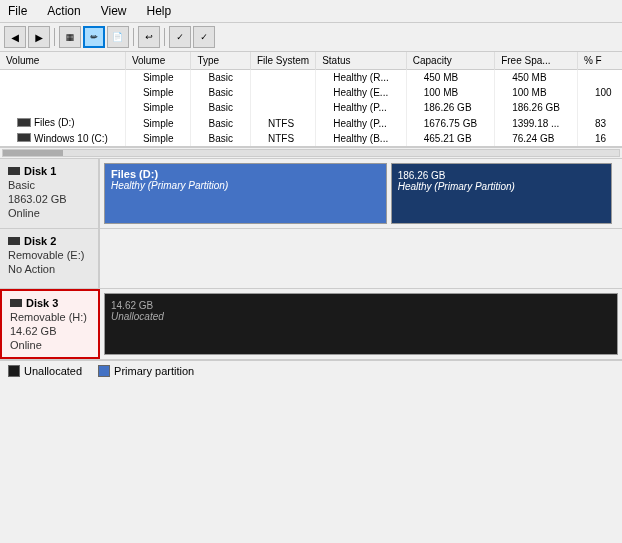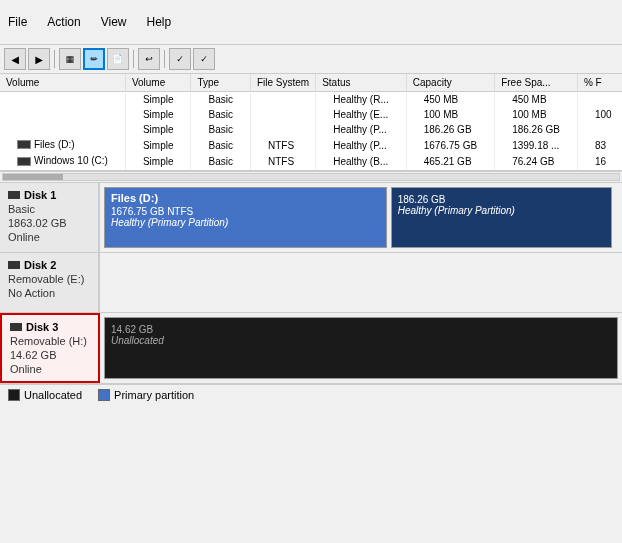--- a/index.html
+++ b/index.html
@@ -9,21 +9,21 @@
       background: #f0f0f0;
       width: 622px;
       height: 543px;
       overflow: hidden;
     }
 
     
     .menu-bar {
       display: flex;
       background: #f0f0f0;
-      padding: 13px 4px;
+      padding: 2px 4px;
       border-bottom: 1px solid #ccc;
       gap: 12px;
     }
     .menu-item {
       padding: 2px 4px;
       cursor: pointer;
       font-size: 12px;
     }
 
     
@@ -295,21 +295,21 @@
           <td><span style="display:inline-flex;align-items:center;gap:3px;"><span style="display:inline-block;width:14px;height:9px;background:#333;border:1px solid #888;"></span>Files (D:)</span></td>
           <td>Simple</td>
           <td>Basic</td>
           <td>NTFS</td>
           <td>Healthy (P...</td>
           <td>1676.75 GB</td>
           <td>1399.18 ...</td>
           <td>83</td>
         </tr>
         <tr>
-          <td><span style="display:inline-flex;align-items:flex-end;gap:3px;"><span style="display:inline-block;width:14px;height:9px;background:#333;border:1px solid #888;"></span>Windows 10 (C:)</span></td>
+          <td><span style="display:inline-flex;align-items:flex-start;gap:3px;"><span style="display:inline-block;width:14px;height:9px;background:#333;border:1px solid #888;"></span>Windows 10 (C:)</span></td>
           <td>Simple</td>
           <td>Basic</td>
           <td>NTFS</td>
           <td>Healthy (B...</td>
           <td>465.21 GB</td>
           <td>76.24 GB</td>
           <td>16</td>
         </tr>
       </tbody>
   </table>
@@ -328,21 +328,20 @@
       <span class="disk-icon"></span>
       <span>Disk 1</span>
     </div>
     <div class="disk-type">Basic</div>
     <div class="disk-size">1863.02 GB</div>
     <div class="disk-status">Online</div>
   </div>
       <div class="disk-partitions">
         <div class="partition partition-blue">
         <div class="partition-title">Files (D:)</div>
-        <div class="partition-size">1676.75 GB NTFS</div>
         <div class="partition-desc">Healthy (Primary Partition)</div>
       </div>
         <div class="partition partition-dark-blue">
 
         <div class="partition-size">186.26 GB</div>
         <div class="partition-desc">Healthy (Primary Partition)</div>
       </div>
       </div>
     </div>
     <div class="disk-row no-media-row">

